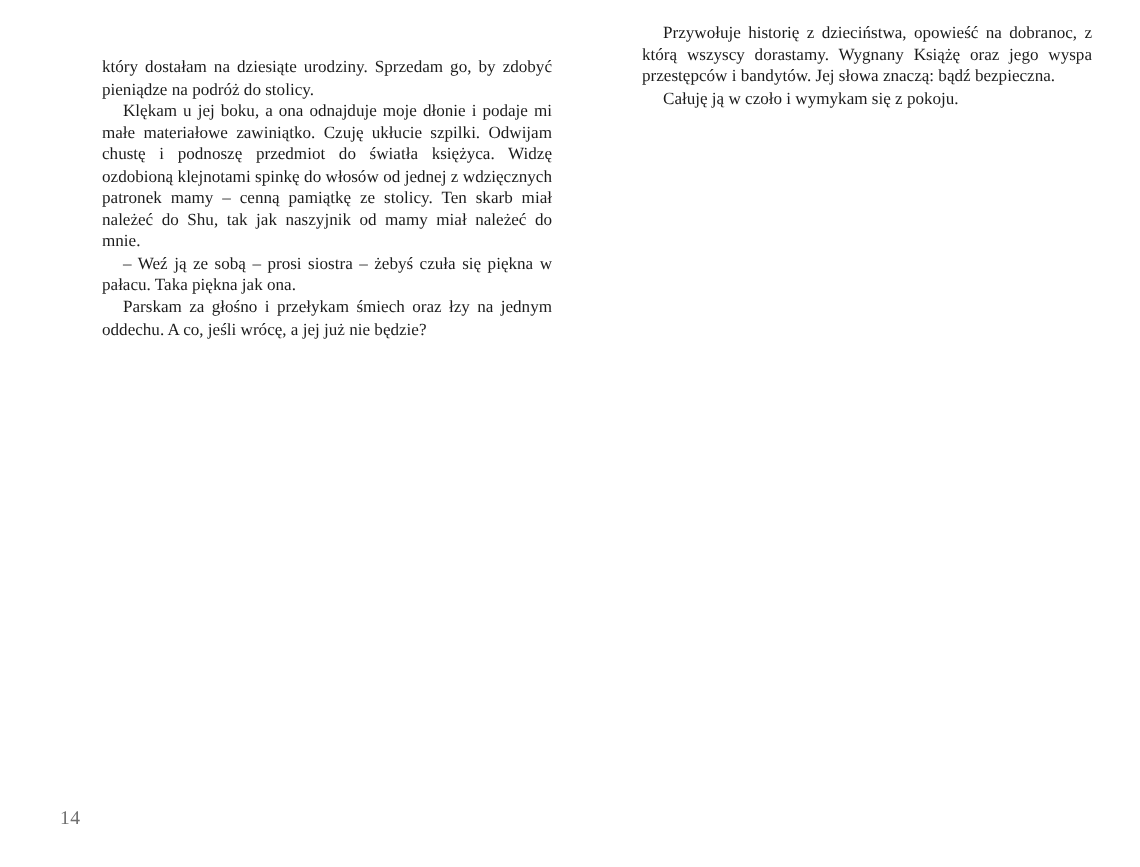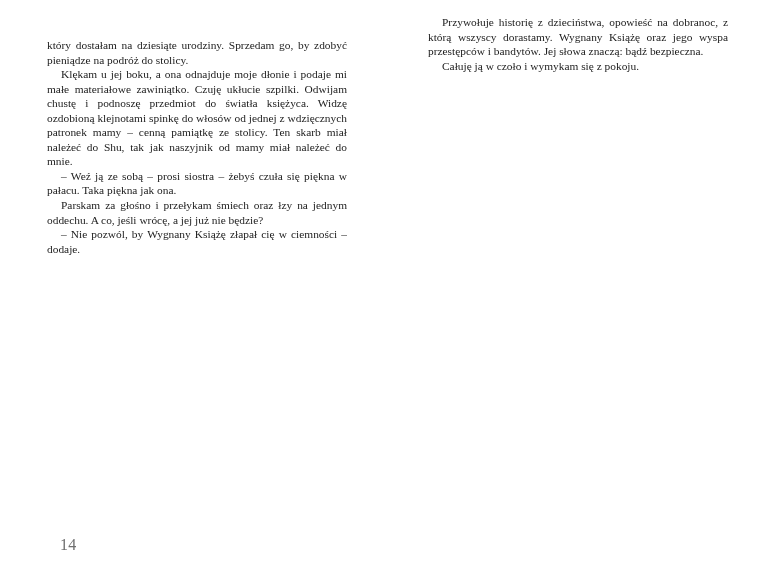--- a/index.html
+++ b/index.html
@@ -23,21 +23,21 @@
     display: flex;
   }
 
   .page {
     position: relative;
     width: 380px;
     height: 578px;
     box-sizing: border-box;
   }
 
-  .page-verso { padding: 38px 32px 0 47px; }
+  .page-verso { padding: 38px 32px 0 68px; }
   .page-recto { padding: 15px 32px 0 48px; }
 
   .text-block {
     width: 300px;
     font-size: 11.4px;
     line-height: 14.55px;
     text-align: justify;
     text-justify: inter-word;
     hyphens: manual;
     -webkit-hyphens: manual;
@@ -49,23 +49,23 @@
     text-align: justify;
   }
 
   
   .text-block p.cont {
     text-indent: 0;
   }
 
   .page-folio {
     position: absolute;
-    left: 60px;
+    left: 40px;
     bottom: 27px;
-    font-size: 16px;
+    font-size: 13px;
     line-height: 12px;
     color: #6f6f6f;
     letter-spacing: 0.3px;
   }
 
   .page-recto .page-folio {
     left: auto;
     right: 32px;
     text-align: right;
   }
@@ -74,21 +74,20 @@
 <body>
 
 <div class="spread">
 
   <div class="page page-verso">
     <div class="text-block">
       <p class="cont">który dostałam na dziesiąte urodziny. Sprzedam go, by zdobyć pieniądze na podróż do stolicy.</p>
       <p>Klękam u jej boku, a ona odnajduje moje dłonie i podaje mi małe materiałowe zawiniątko. Czuję ukłucie szpilki. Odwijam chustę i podnoszę przedmiot do światła księżyca. Widzę ozdobioną klejnotami spinkę do włosów od jednej z wdzięcznych patronek mamy – cenną pamiątkę ze stolicy. Ten skarb miał należeć do Shu, tak jak naszyjnik od mamy miał należeć do mnie.</p>
       <p>– Weź ją ze sobą – prosi siostra – żebyś czuła się piękna w pałacu. Taka piękna jak ona.</p>
       <p>Parskam za głośno i przełykam śmiech oraz łzy na jednym oddechu. A co, jeśli wrócę, a jej już nie będzie?</p>
-      <p>– Nie pozwól, by Wygnany Książę złapał cię w ciemności – dodaje.</p>
     </div>
     <div class="page-folio">14</div>
   </div>
 
   <div class="page page-recto">
     <div class="text-block">
       <p>Przywołuje historię z dzieciństwa, opowieść na dobranoc, z którą wszyscy dorastamy. Wygnany Książę oraz jego wyspa przestępców i bandytów. Jej słowa znaczą: bądź bezpieczna.</p>
       <p>Całuję ją w czoło i wymykam się z pokoju.</p>
     </div>
     <div class="page-folio"></div>

